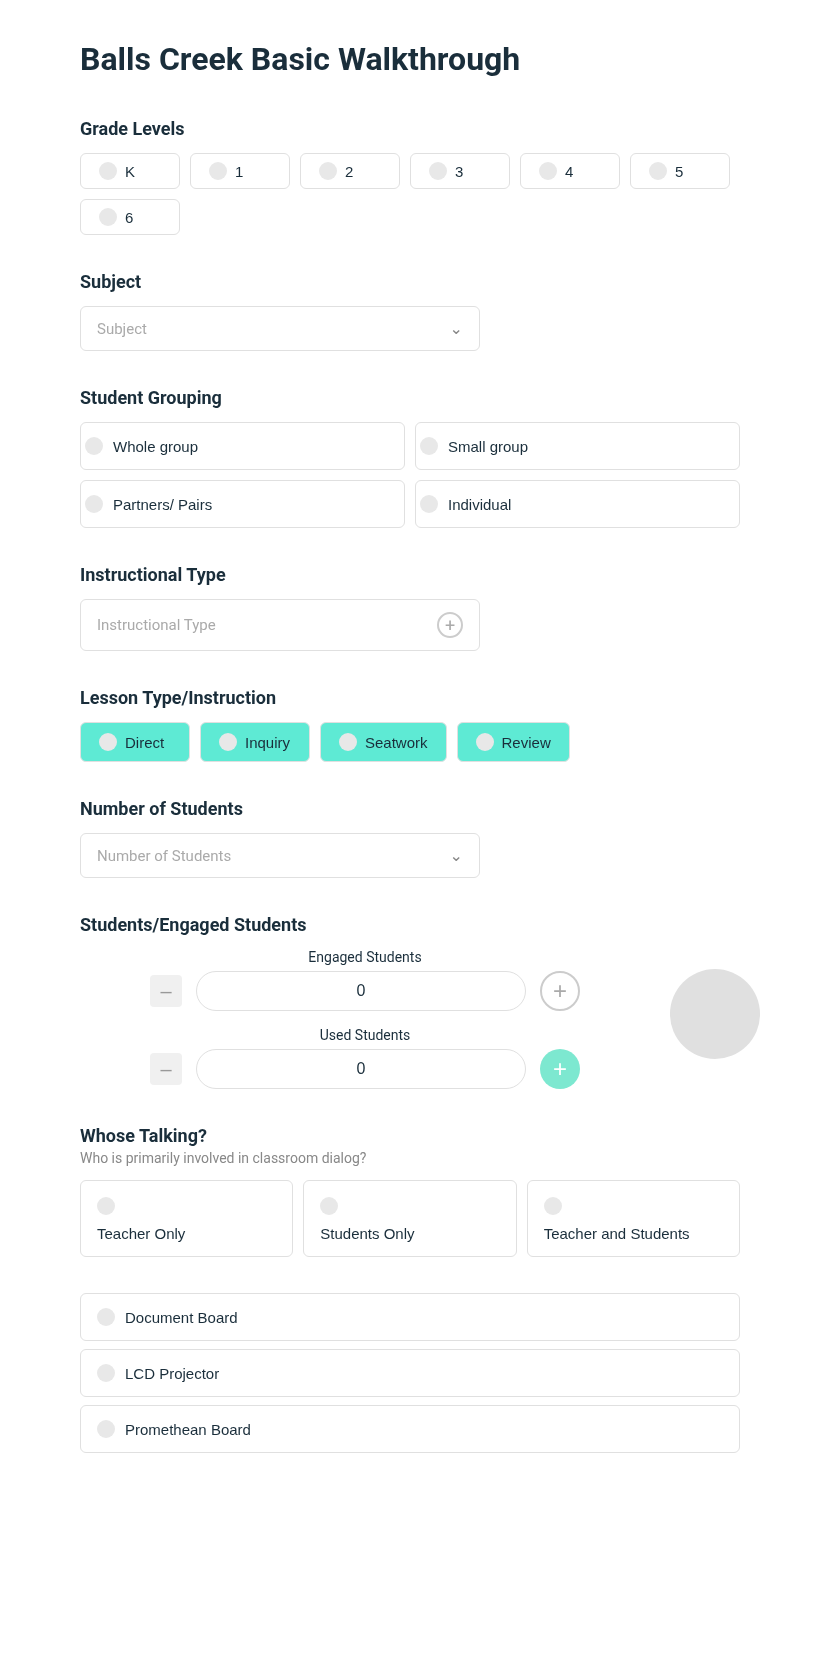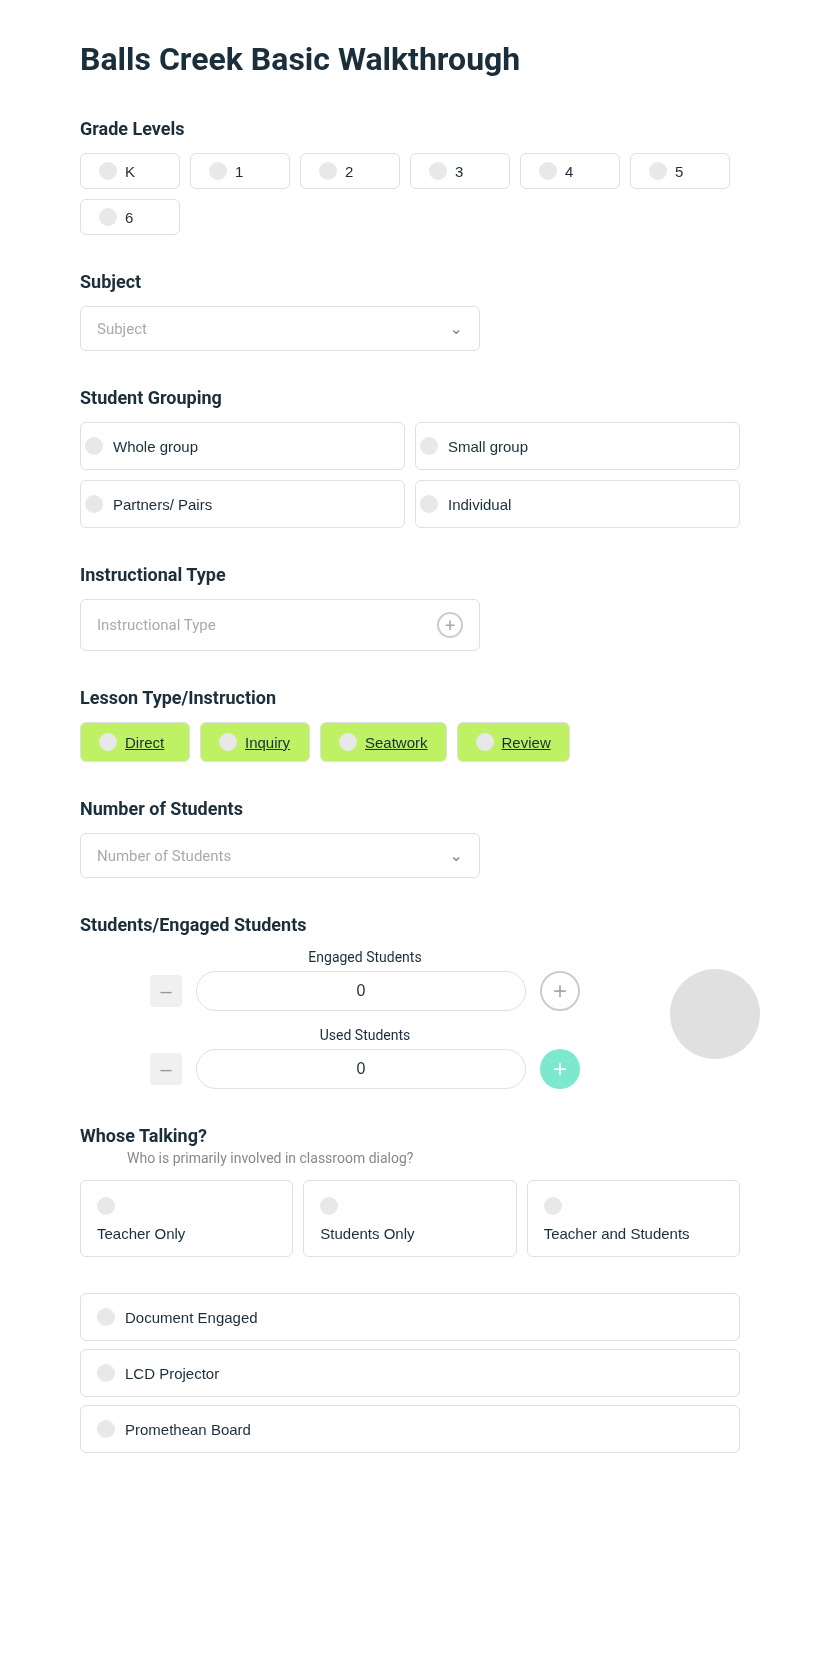--- a/index.html
+++ b/index.html
@@ -24,21 +24,20 @@
       font-size: 18px;
       font-weight: 700;
       color: #1a2e3b;
       margin-bottom: 14px;
     }
     .section-sublabel {
       font-size: 14px;
       color: #888;
       margin-top: -10px;
       margin-bottom: 14px;
-      margin-left: 47px;
     }
     
     .grade-grid {
       display: flex;
       flex-wrap: wrap;
       gap: 10px;
     }
     .grade-btn {
       display: flex;
       align-items: center;
@@ -134,26 +133,25 @@
       gap: 10px;
       flex-wrap: wrap;
     }
     .lesson-btn {
       display: flex;
       align-items: center;
       gap: 8px;
       border: 1.5px solid #e0e0e0;
       border-radius: 6px;
       padding: 10px 18px;
-      background: #bef264;
+      background: #5eead4;
       cursor: pointer;
       font-size: 15px;
       color: #1a2e3b;
       min-width: 110px;
-      text-decoration: underline;
     }
     .lesson-btn .radio-circle {
       width: 18px;
       height: 18px;
       border-radius: 50%;
       background: #e8e8e8;
       flex-shrink: 0;
     }
     
     .engaged-block {
@@ -435,21 +433,21 @@
       <span class="radio-circle"></span>
       <span>Teacher and Students</span>
     </button>
   </div>
 </div>
 
 <div class="section">
   <div class="tech-list">
     <button class="tech-btn">
       <span class="radio-circle"></span>
-      <span>Document Engaged</span>
+      <span>Document Board</span>
     </button>
     <button class="tech-btn">
       <span class="radio-circle"></span>
       <span>LCD Projector</span>
     </button>
     <button class="tech-btn">
       <span class="radio-circle"></span>
       <span>Promethean Board</span>
     </button>
   </div>

